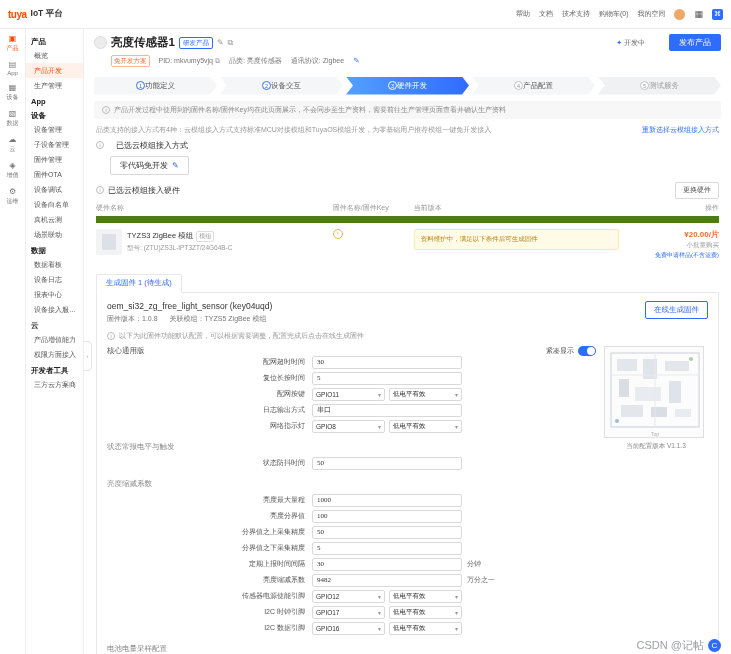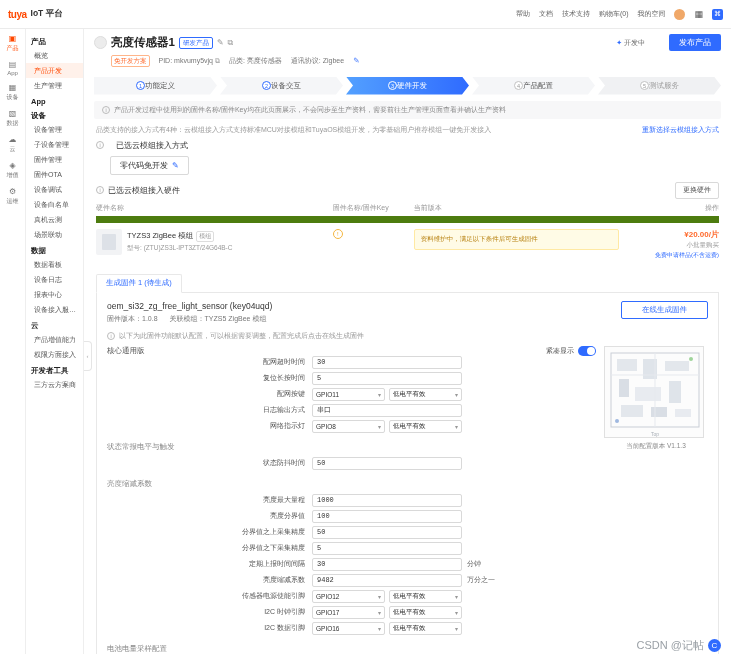--- a/index.html
+++ b/index.html
@@ -82,34 +82,34 @@
   .price{color:#ff6a2c;font-size:8px;font-weight:700}
   .price-note{color:#999;margin-top:1px}
   .sample-link{color:#2f6bff;margin-top:1px;font-size:6px;white-space:nowrap}
   
   .tabs{margin:7px 12px 0;border-bottom:1px solid #e8e8e8;display:flex}
   .tab{background:#fff;border:1px solid #e8e8e8;border-bottom:1px solid #fff;margin-bottom:-1px;border-radius:2px 2px 0 0;padding:3.5px 9px;font-size:7.5px;color:#2f6bff;cursor:pointer}
   .fw-card{margin:0 12px;border:1px solid #e8e8e8;border-top:none;padding:8px 10px 6px;position:relative}
   .fw-head{display:flex;justify-content:space-between;align-items:flex-start}
   .fw-name{font-size:8.5px;font-weight:400;color:#333}
   .fw-meta{font-size:7px;color:#777;margin-top:3px;display:flex;gap:12px}
-  .gen-btn{border:1px solid #2f6bff;color:#2f6bff;background:#fff;font-size:7.5px;padding:3px 20px;border-radius:2px;cursor:pointer;white-space:nowrap}
+  .gen-btn{border:1px solid #2f6bff;color:#2f6bff;background:#fff;font-size:7.5px;padding:3px 8px;border-radius:2px;cursor:pointer;white-space:nowrap}
   .fw-info{display:flex;gap:4px;align-items:center;font-size:7px;color:#999;margin-top:7px}
   .fw-body{display:flex;margin-top:5px}
   .fw-main{flex:1;min-width:0}
   .fw-side{width:112px;flex:none;padding-left:8px}
   .fw-toggle-row{display:flex;justify-content:space-between;align-items:center}
   .core-label{font-size:7.5px;color:#555}
   .toggle-group{display:flex;align-items:center;gap:4px;font-size:7px;color:#555}
   .switch{width:18px;height:10px;border-radius:6px;background:#2f6bff;position:relative;cursor:pointer;flex:none}
   .switch::after{content:"";position:absolute;right:1px;top:1px;width:8px;height:8px;border-radius:50%;background:#fff}
   .section-title{font-size:7.5px;color:#888;margin:9px 0 5px}
   .frow{display:flex;align-items:center;margin-bottom:3px}
   .flabel{width:205px;text-align:right;padding-right:7px;font-size:7px;color:#555;flex:none;white-space:nowrap}
-  .finput{width:150px;height:13px;border:1px solid #d9d9d9;border-radius:2px;font-size:7px;color:#333;padding:0 4px;font-family:Liberation Mono, monospace;outline:none;background:#fff}
+  .finput{width:150px;height:13px;border:1px solid #d9d9d9;border-radius:2px;font-size:7px;color:#333;padding:0 4px;font-family:Liberation Serif, serif;outline:none;background:#fff}
   .fselect{width:73px;height:13px;border:1px solid #d9d9d9;border-radius:2px;font-size:6.5px;color:#333;padding:0 3px;display:flex;align-items:center;justify-content:space-between;cursor:pointer;background:#fff}
   .fselect+.fselect{margin-left:4px}
   .caret{color:#999;font-size:6px}
   .fsuffix{margin-left:5px;font-size:7px;color:#666;white-space:nowrap}
   .board{width:100px;height:92px;border:1px solid #e0e0e0;background:#fcfcfc;overflow:hidden}
   .board-caption{font-size:6.5px;color:#888;text-align:center;margin-top:4px;white-space:nowrap}
   
   .collapse{position:absolute;left:0;top:312px;width:8px;height:30px;background:#fff;border:1px solid #e5e5e5;border-left:none;border-radius:0 4px 4px 0;display:flex;align-items:center;justify-content:center;font-size:6px;color:#aaa;cursor:pointer;z-index:5}
   .peek{position:absolute;left:295px;bottom:0;width:135px;height:7px;background:#3d4a5c;border-radius:4px 4px 0 0}
   .watermark{position:absolute;right:10px;bottom:12px;display:flex;align-items:center;gap:4px;font-size:11px;color:#9aa0a6;z-index:6}

